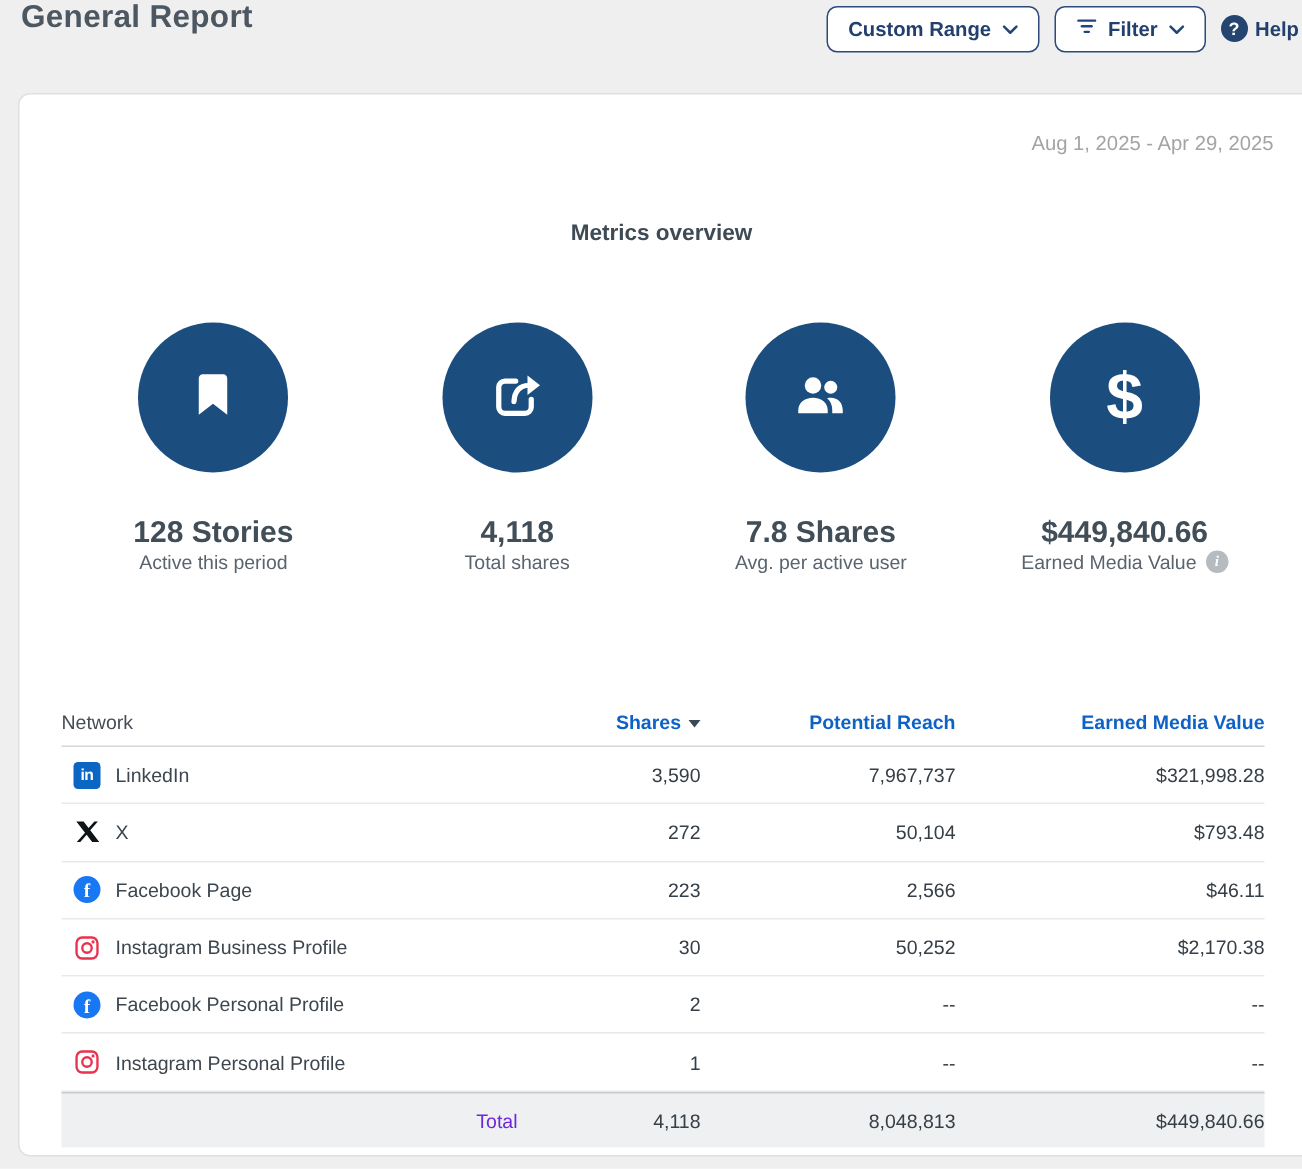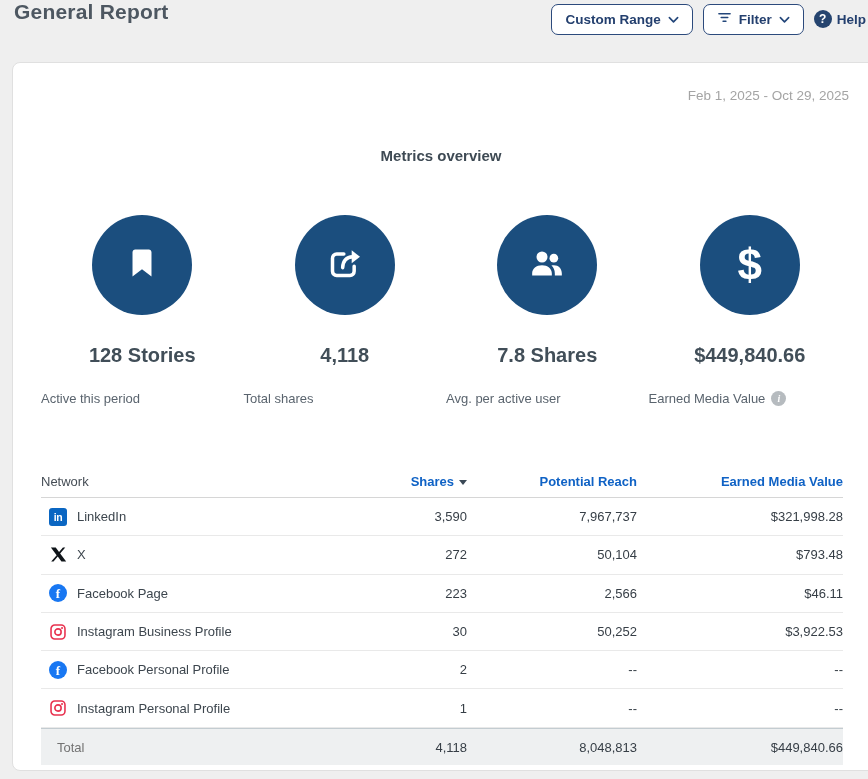--- a/index.html
+++ b/index.html
@@ -29,42 +29,42 @@
   .section-title { position:absolute; left:0; top:84px; width:856px; text-align:center;
     font-size:15px; font-weight:700; color:#3e4a54; }
 
   
   .metrics { position:absolute; left:28px; top:152px; width:810px; display:flex; }
   .metric { width:202.5px; text-align:center; }
   .metric-circle { width:100px; height:100px; border-radius:50%; background:#1b4e7e;
     margin:0 auto; display:flex; align-items:center; justify-content:center; }
   .dollar-glyph { color:#fff; font-size:44px; font-weight:700; line-height:1; }
   .metric-value { margin-top:29px; font-size:20px; font-weight:700; color:#414e58; }
-  .metric-label { margin-top:24px; font-size:13px; color:#5a646e; display:flex;
-    align-items:center; gap:6px; }
+  .metric-label { margin-top:0; font-size:13px; color:#5a646e; display:flex;
+    align-items:center; justify-content:center; gap:6px; }
   .info-circle { width:15px; height:15px; border-radius:50%; background:#b6bbbf; color:#fff;
     font-size:10px; font-weight:700; font-family:"Liberation Serif",serif; font-style:italic;
     display:inline-flex; align-items:center; justify-content:center; cursor:pointer; }
 
   
   .table { position:absolute; left:28px; top:403px; width:802px; font-size:13px; }
   .grid-row { display:grid; grid-template-columns:1fr 122px 170px 206px; align-items:center; }
   .thead { height:32px; border-bottom:1px solid #d6d6d6; }
   .th { color:#0f62c5; font-weight:700; text-align:right; cursor:pointer; }
   .th.first { color:#454d55; font-weight:400; text-align:left; cursor:default; }
   .sort-caret { display:inline-block; margin-left:5px; vertical-align:1px;
     border-left:4.5px solid transparent; border-right:4.5px solid transparent;
     border-top:5.5px solid #3a4856; }
   .trow { height:38.3px; border-bottom:1px solid #e9e9e9; }
   .cell-net { display:flex; align-items:center; gap:10px; padding-left:8px;
     color:#3d464e; }
   .cell-num { text-align:right; color:#363e46; }
   .total-row { height:37.5px; background:#eef0f1; border-top:1px solid #c3ccd1;
     border-bottom:none; }
-  .total-label { padding-left:16px; color:#737373; }
+  .total-label { padding-left:16px; color:#6d28d9;text-align:right; }
 
   
   .net-icon { width:18px; height:18px; display:flex; align-items:center; justify-content:center; }
   .li-badge { width:18px; height:18px; background:#0A66C2; color:#fff; border-radius:3px;
     font-size:10.5px; font-weight:700; display:flex; align-items:center; justify-content:center;
     letter-spacing:-.3px; }
   .fb-badge { width:18px; height:18px; background:#1877F2; color:#fff; border-radius:50%;
     font-size:13px; font-weight:700; font-family:"Liberation Serif",serif;
     display:flex; align-items:flex-end; justify-content:center; overflow:hidden; line-height:1.25; }
 </style>
@@ -92,21 +92,21 @@
           </svg></span>
     </button>
     <div class="help">
       <span class="help-circle">?</span>
       <span>Help</span>
     </div>
   </div>
 </div>
 
 <div class="card">
-  <div class="date-range">Feb 1, 2025 - Oct 29, 2025</div>
+  <div class="date-range">Aug 1, 2025 - Apr 29, 2025</div>
   <div class="section-title">Metrics overview</div>
 
   <div class="metrics">
       <div class="metric">
         <div class="metric-circle">
           <span><svg viewBox="0 0 24 24" width="34" height="34" fill="#fff">
               <path d="M16.8 2.5H7.2c-1.05 0-1.9.85-1.9 1.9V21.5l6.7-5.1 6.7 5.1V4.4c0-1.05-.85-1.9-1.9-1.9z"></path>
             </svg></span>
         </div>
         <div class="metric-value">128 Stories</div>
@@ -202,21 +202,21 @@
               <svg viewBox="0 0 24 24" width="18" height="18" fill="none" stroke="#E8324F" stroke-width="2.1">
                 <rect x="2.7" y="2.7" width="18.6" height="18.6" rx="5"></rect>
                 <circle cx="12" cy="12" r="4.2"></circle>
                 <circle cx="17.4" cy="6.6" r="1.4" fill="#E8324F" stroke="none"></circle>
               </svg>
             </span>
             <span>Instagram Business Profile</span>
           </div>
           <div class="cell-num">30</div>
           <div class="cell-num">50,252</div>
-          <div class="cell-num">$3,922.53</div>
+          <div class="cell-num">$2,170.38</div>
         </div>
         <div class="grid-row trow">
           <div class="cell-net">
             <span class="net-icon">
               <span class="fb-badge">f</span>
             </span>
             <span>Facebook Personal Profile</span>
           </div>
           <div class="cell-num">2</div>
           <div class="cell-num">--</div>

